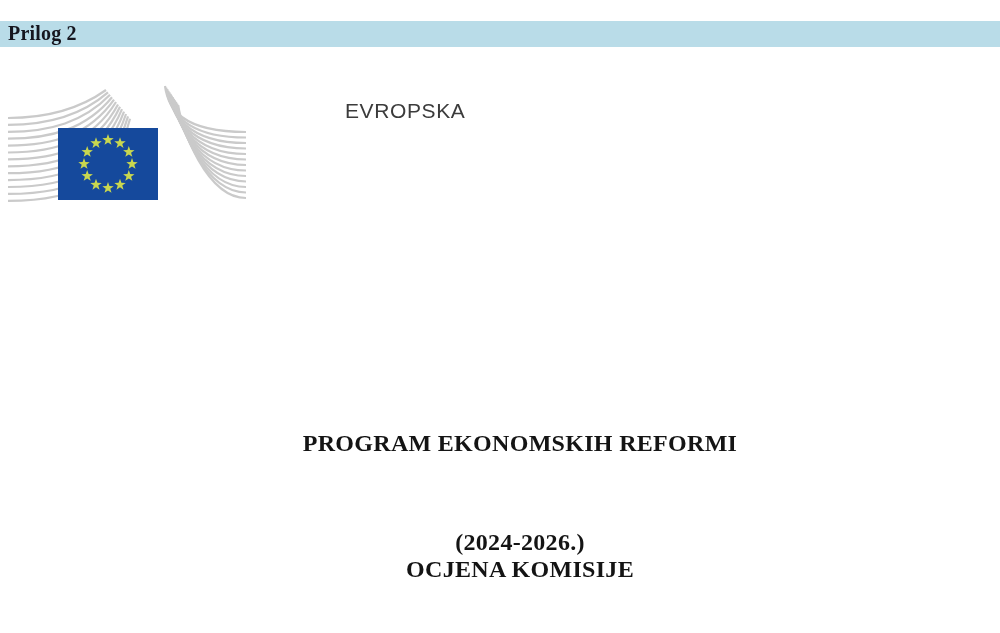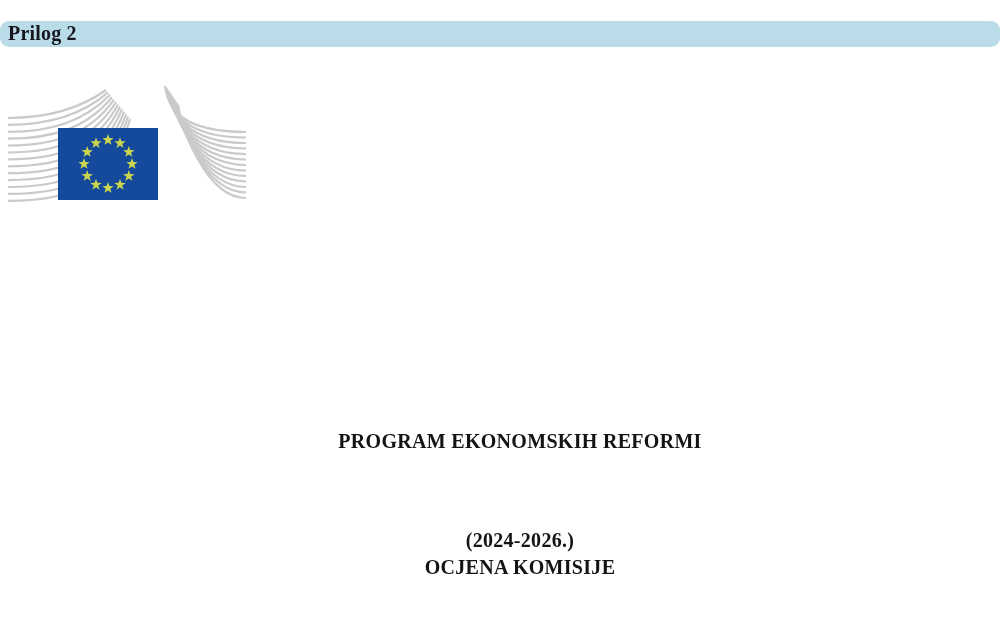--- a/index.html
+++ b/index.html
@@ -16,21 +16,20 @@
     overflow: hidden;
   }
   
   .annex-bar {
     position: absolute;
     left: 0;
     top: 21px;
     width: 100%;
     height: 26px;
     background: #b9dce8;
-    border-radius: 9px;
   }
   .annex-label {
     position: absolute;
     left: 8px;
     top: 1px;
     font-family: "Liberation Serif", serif;
     font-size: 20px;
     font-weight: bold;
     color: #16161f;
     letter-spacing: 0.2px;
@@ -66,21 +65,21 @@
     line-height: 24px;
   }
   
   .title-line {
     position: absolute;
     left: 40px;
     width: 960px;
     text-align: center;
     font-family: "Liberation Serif", serif;
     font-weight: bold;
-    font-size: 20px;
+    font-size: 24px;
     color: #141414;
     letter-spacing: 0.3px;
   }
   .t-program    { top: 430px; }
   .t-country    { top: 481px; }
   .t-years      { top: 516px; margin-top: 13px; }
   .t-assessment { top: 556px; font-family: Liberation Serif, serif; }
 </style>
 </head>
 <body>
@@ -143,20 +142,21 @@
           <use href="#eu-star" x="79.2" y="92"></use>
           <use href="#eu-star" x="76" y="80"></use>
           <use href="#eu-star" x="79.2" y="68"></use>
           <use href="#eu-star" x="88" y="59.2"></use>
         </g>
       </g>
     </svg>
   </div>
 
   <div class="org-name">
+    <div>EVROPSKA</div>
   </div>
 
 
   <div class="title-line t-program">PROGRAM EKONOMSKIH REFORMI</div>
   <div class="title-line t-years">(2024-2026.)</div>
   <div class="title-line t-assessment">OCJENA KOMISIJE</div>
 
 </div>
 
 </body></html>

